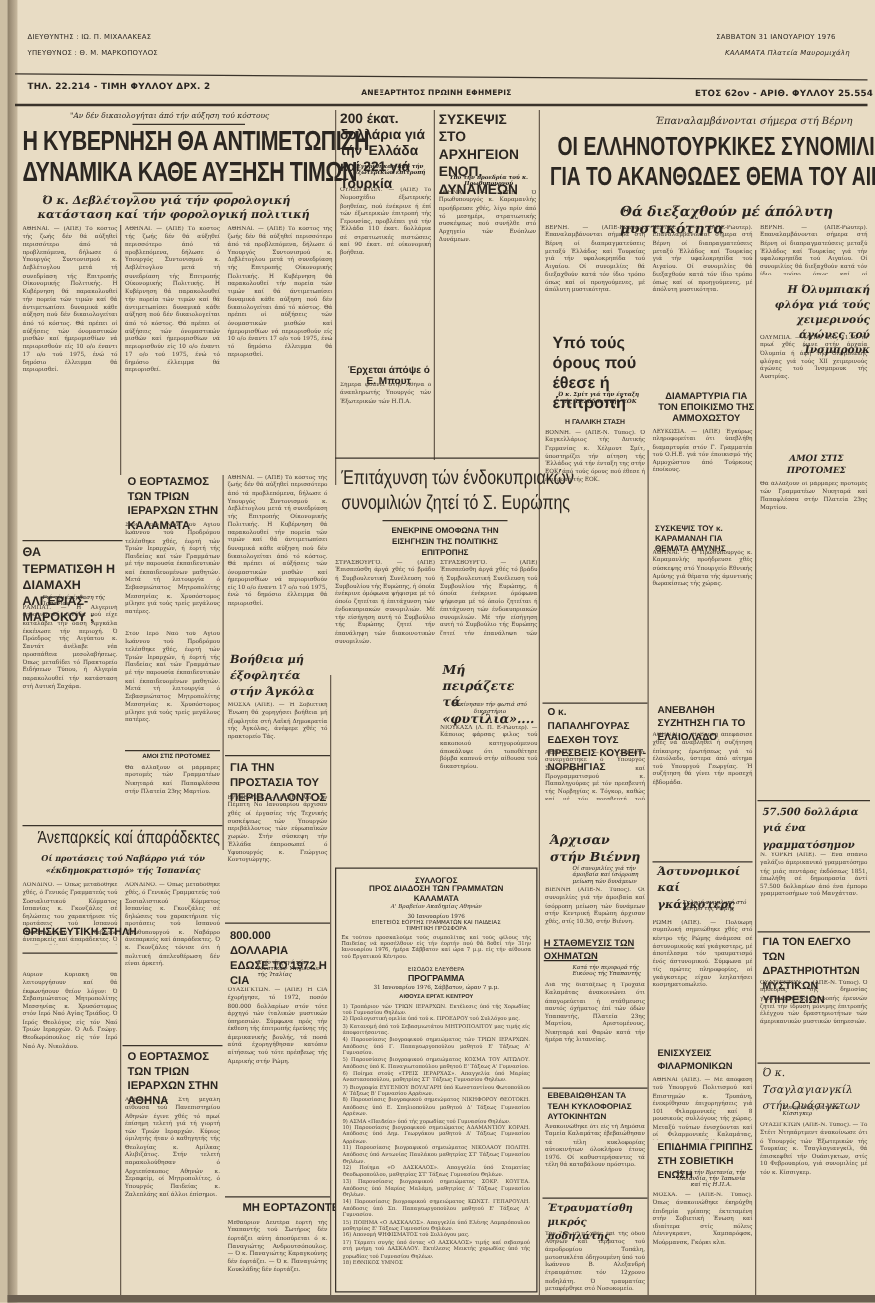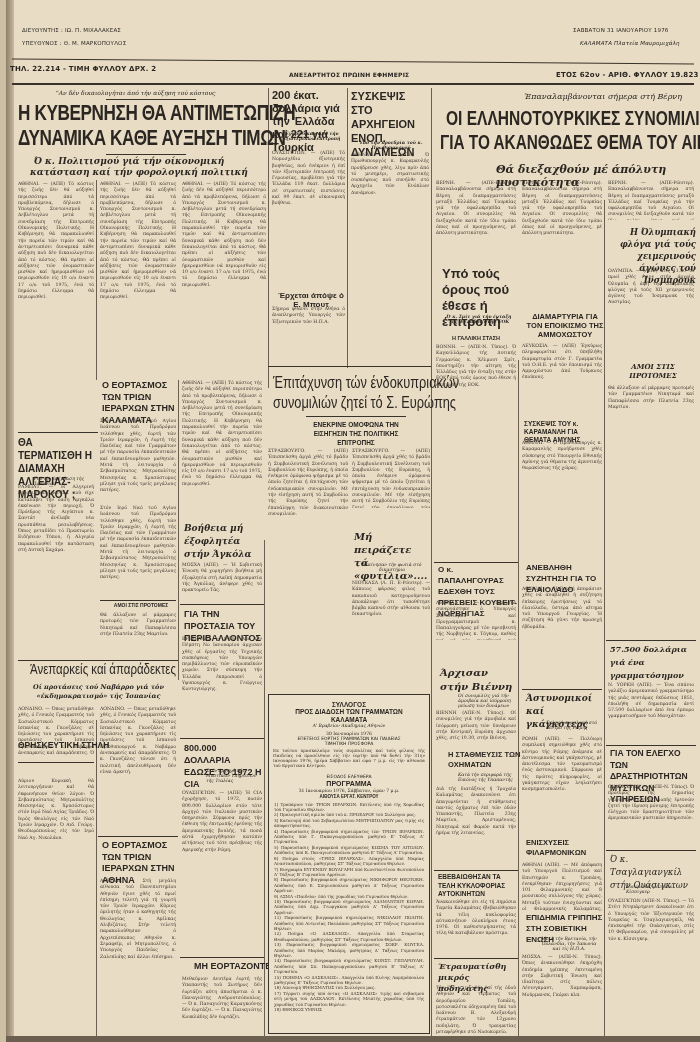--- a/index.html
+++ b/index.html
@@ -22,42 +22,42 @@
 <body>
 
 <div class="page">
   <div class="binding"></div>
 
   <div class="abs small" style="left:16px;top:27px;">ΔΙΕΥΘΥΝΤΗΣ : ΙΩ. Π. ΜΙΧΑΛΑΚΕΑΣ</div>
   <div class="abs small" style="left:16px;top:40px;">ΥΠΕΥΘΥΝΟΣ : Θ. Μ. ΜΑΡΚΟΠΟΥΛΟΣ</div>
   <div class="abs small" style="left:567px;top:27px;">ΣΑΒΒΑΤΟΝ 31 ΙΑΝΟΥΑΡΙΟΥ 1976</div>
   <div class="abs small" style="left:574px;top:40px;font-style:italic;">ΚΑΛΑΜΑΤΑ Πλατεία Μαυρομιχάλη</div>
   <div class="rule" style="left:6px;top:61px;width:682px;height:1px;transform:rotate(0.4deg);"></div>
-  <div class="abs small" style="left:4px;top:65px;font-size:7px;font-weight:700;">ΤΗΛ. 22.214 - ΤΙΜΗ ΦΥΛΛΟΥ ΔΡΧ. 2</div>
+  <div class="abs small" style="left:16px;top:65px;font-size:7px;font-weight:700;">ΤΗΛ. 22.214 - ΤΙΜΗ ΦΥΛΛΟΥ ΔΡΧ. 2</div>
   <div class="abs small" style="left:283px;top:71px;font-size:6px;font-weight:700;">ΑΝΕΞΑΡΤΗΤΟΣ ΠΡΩΙΝΗ ΕΦΗΜΕΡΙΣ</div>
-  <div class="abs small" style="left:550px;top:71px;font-size:7px;font-weight:700;">ΕΤΟΣ 62ον - ΑΡΙΘ. ΦΥΛΛΟΥ 19.823</div>
+  <div class="abs small" style="left:550px;top:71px;font-size:7px;font-weight:700;">ΕΤΟΣ 62ον - ΑΡΙΘ. ΦΥΛΛΟΥ 25.554</div>
   <div class="rule" style="left:6px;top:83px;width:682px;height:2px;"></div>
 
   <div class="vrule" style="left:262px;top:88px;height:300px;"></div>
   <div class="vrule" style="left:341px;top:88px;height:280px;"></div>
   <div class="vrule" style="left:425px;top:88px;height:950px;"></div>
   <div class="vrule" style="left:172px;top:380px;height:300px;"></div>
   <div class="vrule" style="left:258px;top:540px;height:500px;"></div>
   <div class="vrule" style="left:512px;top:360px;height:680px;"></div>
   <div class="vrule" style="left:598px;top:200px;height:840px;"></div>
   <div class="vrule" style="left:90px;top:180px;height:200px;"></div>
   <div class="vrule" style="left:90px;top:720px;height:320px;"></div>
 
   <div>
     <div class="abs sub" style="left:50px;top:89px;font-size:6px;font-weight:400;">"Αν δέν δικαιολογήται άπό τήν αύξηση τού κόστους</div>
     <div class="rule" style="left:100px;top:99px;width:90px;height:1px;"></div>
     <div class="abs cond" style="left:12px;top:101px;font-size:22px;letter-spacing:-0.5px;transform:scaleX(0.78);transform-origin:left;white-space:nowrap;">Η ΚΥΒΕΡΝΗΣΗ ΘΑ ΑΝΤΙΜΕΤΩΠΙΖΗ</div>
     <div class="abs cond" style="left:12px;top:126px;font-size:22px;letter-spacing:-0.5px;transform:scaleX(0.78);transform-origin:left;white-space:nowrap;">ΔΥΝΑΜΙΚΑ ΚΑΘΕ ΑΥΞΗΣΗ ΤΙΜΩΝ</div>
     <div class="rule" style="left:100px;top:154px;width:80px;height:1px;"></div>
-    <div class="abs sub" style="left:28px;top:156px;font-size:9px;">Ό κ. Πολιτισμού γιά τήν οίκονομική</div>
+    <div class="abs sub" style="left:28px;top:156px;font-size:9px;">Ό κ. Δεβλέτογλου γιά τήν φορολογική</div>
     <div class="abs sub" style="left:24px;top:167px;font-size:9px;">κατάσταση καί τήν φορολογική πολιτική</div>
     <div class="abs body-text" style="left:12px;top:181px;width:76px;height:180px;">ΑΘΗΝΑΙ. — (ΑΠΕ) Τό κόστος τής ζωής δέν θά αύξηθεί περισσότερο άπό τά προβλεπόμενα, δήλωσε ό Υπουργός Συντονισμού κ. Δεβλέτογλου μετά τή συνεδρίαση τής Επιτροπής Οίκονομικής Πολιτικής. Η Κυβέρνηση θά παρακολουθεί τήν πορεία τών τιμών καί θά άντιμετωπίσει δυναμικά κάθε αύξηση πού δέν δικαιολογείται άπό τό κόστος. Θά πρέπει οί αύξήσεις τών όνομαστικών μισθών καί ήμερομισθίων νά περιορισθούν είς 10 ο/ο έναντι 17 ο/ο τού 1975, ένώ τό δημόσιο έλλειμμα θά περιορισθεί.</div>
     <div class="abs body-text" style="left:94px;top:181px;width:76px;height:162px;">ΑΘΗΝΑΙ. — (ΑΠΕ) Τό κόστος τής ζωής δέν θά αύξηθεί περισσότερο άπό τά προβλεπόμενα, δήλωσε ό Υπουργός Συντονισμού κ. Δεβλέτογλου μετά τή συνεδρίαση τής Επιτροπής Οίκονομικής Πολιτικής. Η Κυβέρνηση θά παρακολουθεί τήν πορεία τών τιμών καί θά άντιμετωπίσει δυναμικά κάθε αύξηση πού δέν δικαιολογείται άπό τό κόστος. Θά πρέπει οί αύξήσεις τών όνομαστικών μισθών καί ήμερομισθίων νά περιορισθούν είς 10 ο/ο έναντι 17 ο/ο τού 1975, ένώ τό δημόσιο έλλειμμα θά περιορισθεί.</div>
     <div class="abs body-text" style="left:176px;top:181px;width:84px;height:160px;">ΑΘΗΝΑΙ. — (ΑΠΕ) Τό κόστος τής ζωής δέν θά αύξηθεί περισσότερο άπό τά προβλεπόμενα, δήλωσε ό Υπουργός Συντονισμού κ. Δεβλέτογλου μετά τή συνεδρίαση τής Επιτροπής Οίκονομικής Πολιτικής. Η Κυβέρνηση θά παρακολουθεί τήν πορεία τών τιμών καί θά άντιμετωπίσει δυναμικά κάθε αύξηση πού δέν δικαιολογείται άπό τό κόστος. Θά πρέπει οί αύξήσεις τών όνομαστικών μισθών καί ήμερομισθίων νά περιορισθούν είς 10 ο/ο έναντι 17 ο/ο τού 1975, ένώ τό δημόσιο έλλειμμα θά περιορισθεί.</div>
   </div>
 
   <div>
     <div class="abs cond" style="left:266px;top:89px;width:75px;font-size:11px;line-height:13px;">200 έκατ. δολλάρια γιά τήν Έλλάδα καί 221 γιά Τουρκία</div>
     <div class="abs sub" style="left:276px;top:131px;width:60px;font-size:4.5px;text-align:center;">Εγκρίθηκαν άπό τήν έξωτερικών έπιτροπή</div>
     <div class="abs body-text" style="left:266px;top:150px;width:73px;height:100px;">ΟΥΑΣΙΓΚΤΩΝ. — (ΑΠΕ) Τό Νομοσχέδιο έξωτερικής βοηθείας, πού ένέκρινε ή έπί τών έξωτερικών έπιτροπή τής Γερουσίας, προβλέπει γιά τήν Έλλάδα 110 έκατ. δολλάρια σέ στρατιωτικές πιστώσεις καί 90 έκατ. σέ οίκονομική βοήθεια.</div>
@@ -220,21 +220,21 @@
     <div class="abs body-text" style="left:430px;top:600px;width:80px;height:40px;">ΑΘΗΝΑΙ. — Χωριστά συνεργάστηκε ό Υπουργός Συντονισμού καί Προγραμματισμού κ. Παπαληγούρας μέ τόν πρεσβευτή τής Νορβηγίας κ. Τόγκορ, καθώς καί μέ τόν πρεσβευτή τού Κουβέιτ.</div>
   </div>
 
   <div>
     <div class="abs sub" style="left:434px;top:666px;width:76px;font-size:10px;line-height:14px;">Άρχισαν στήν Βιέννη</div>
     <div class="abs sub" style="left:452px;top:693px;width:56px;font-size:4.5px;font-weight:400;">Οί συνομιλίες γιά τήν άμοιβαία καί ίσόρροπη μείωση τών δυνάμεων</div>
     <div class="abs body-text" style="left:430px;top:710px;width:80px;height:42px;">ΒΙΕΝΝΗ (ΑΠΕ-Ν. Τύπος). Οί συνομιλίες γιά τήν άμοιβαία καί ίσόρροπη μείωση τών δυνάμεων στήν Κεντρική Ευρώπη άρχισαν χθές, στίς 10.30, στήν Βιέννη.</div>
   </div>
 
   <div>
-    <div class="abs cond" style="left:442px;top:750px;width:78px;font-size:7.5px;line-height:10px;">Η ΣΤΑΘΜΕΥΣΙΣ ΤΩΝ ΟΧΗΜΑΤΩΝ</div>
+    <div class="abs cond" style="left:429px;top:750px;width:78px;font-size:7.5px;line-height:10px;text-decoration:underline;">Η ΣΤΑΘΜΕΥΣΙΣ ΤΩΝ ΟΧΗΜΑΤΩΝ</div>
     <div class="abs sub" style="left:452px;top:772px;width:56px;font-size:4.5px;font-weight:400;">Κατά τήν περιφορά τής Εικόνος τής Υπαπαντής</div>
     <div class="abs body-text" style="left:430px;top:786px;width:80px;height:90px;">Διά τής διατάξεως ή Τροχαία Καλαμάτας άνακοινώνει ότι άπαγορεύεται ή στάθμευσις παντός όχήματος έπί τών όδών Υπαπαντής, Πλατεία 23ης Μαρτίου, Αριστομένους, Νικηταρά καί Φαρών κατά τήν ήμέρα τής λιτανείας.</div>
   </div>
 
   <div>
     <div class="rule" style="left:428px;top:870px;width:84px;height:1px;"></div>
     <div class="abs cond" style="left:432px;top:873px;width:80px;font-size:6.5px;line-height:8.5px;">ΕΒΕΒΑΙΩΘΗΣΑΝ ΤΑ ΤΕΛΗ ΚΥΚΛΟΦΟΡΙΑΣ ΑΥΤΟΚΙΝΗΤΩΝ</div>
     <div class="abs body-text" style="left:430px;top:899px;width:80px;height:58px;">Άνακοινώθηκε ότι είς τή Δημόσια Ταμεία Καλαμάτας έβεβαιώθησαν τά τέλη κυκλοφορίας αύτοκινήτων όλοκλήρου έτους 1976. Οί καθυστερήσαντες τά τέλη θά καταβάλουν πρόστιμο.</div>
   </div>
 

